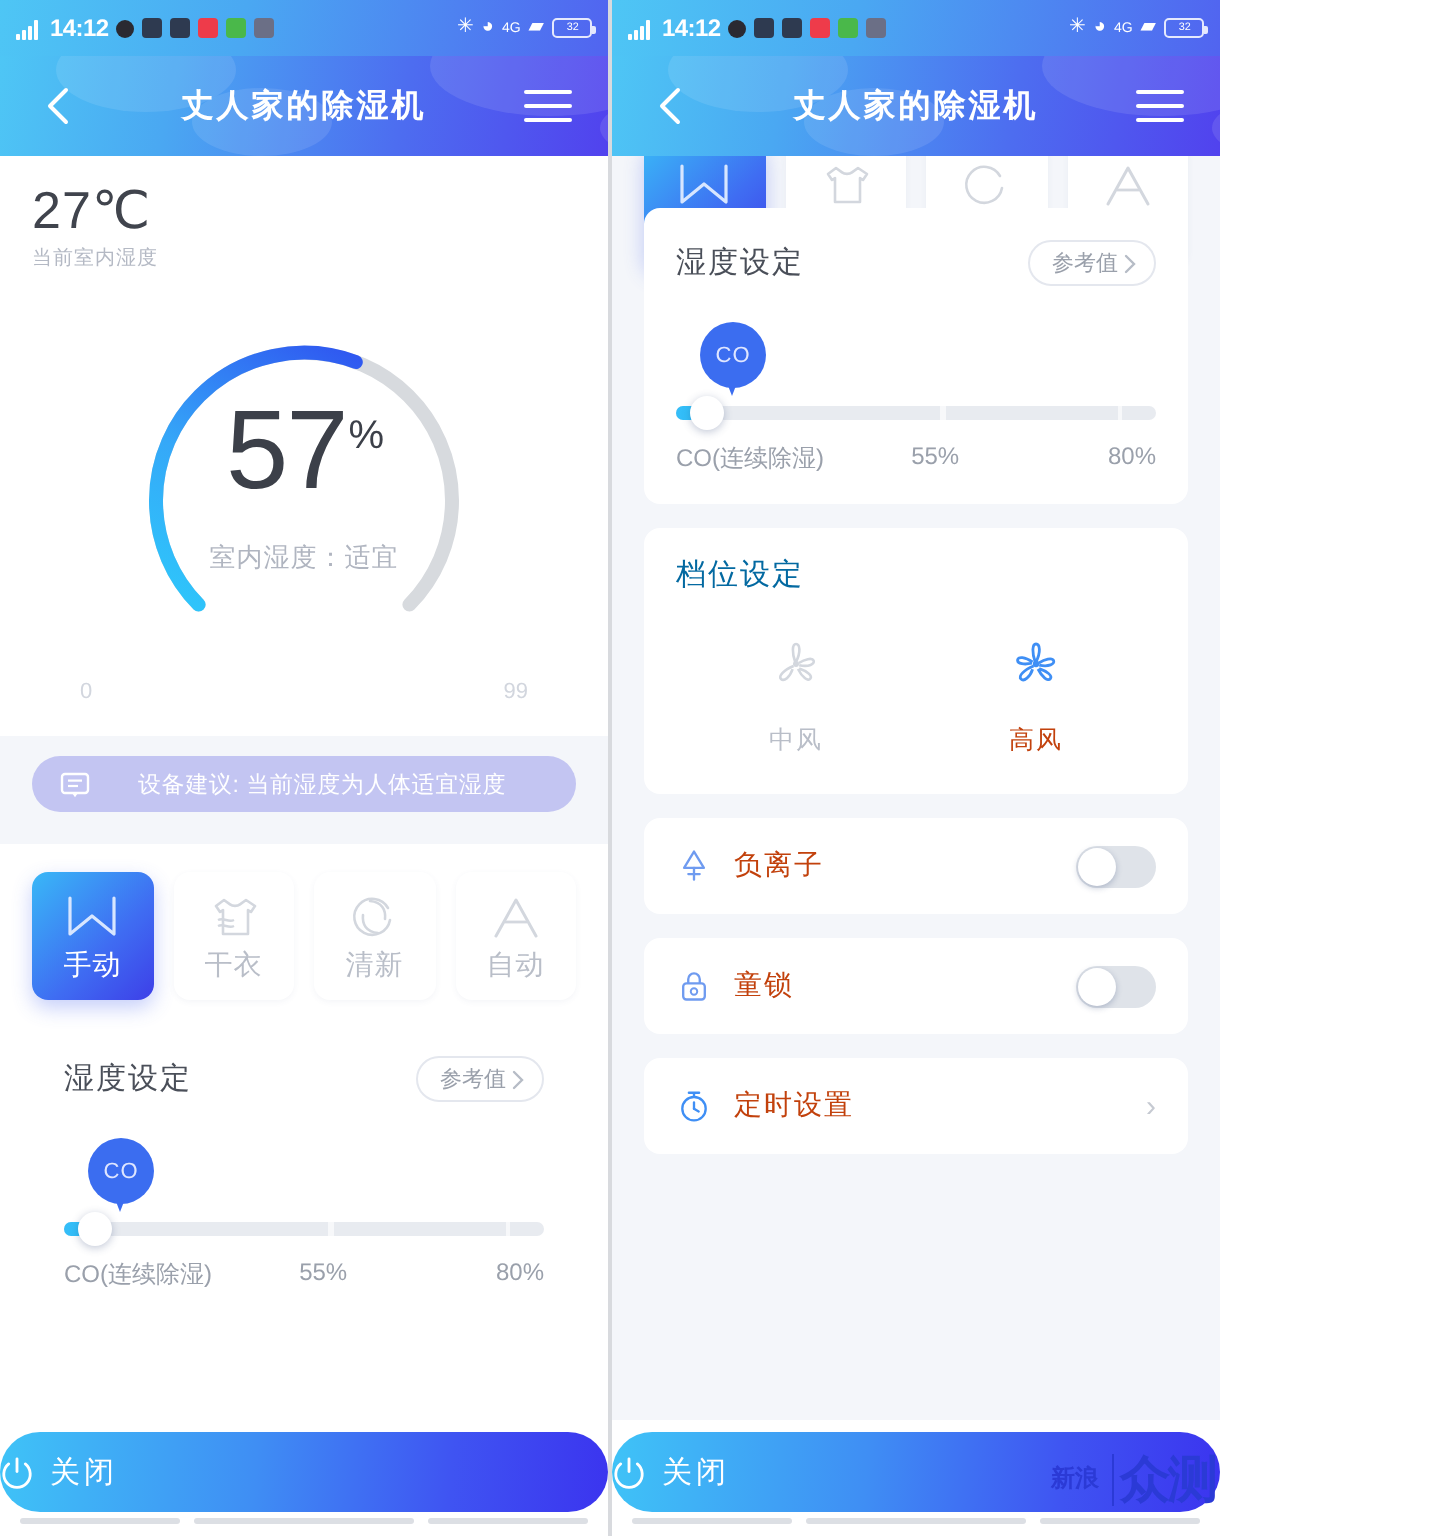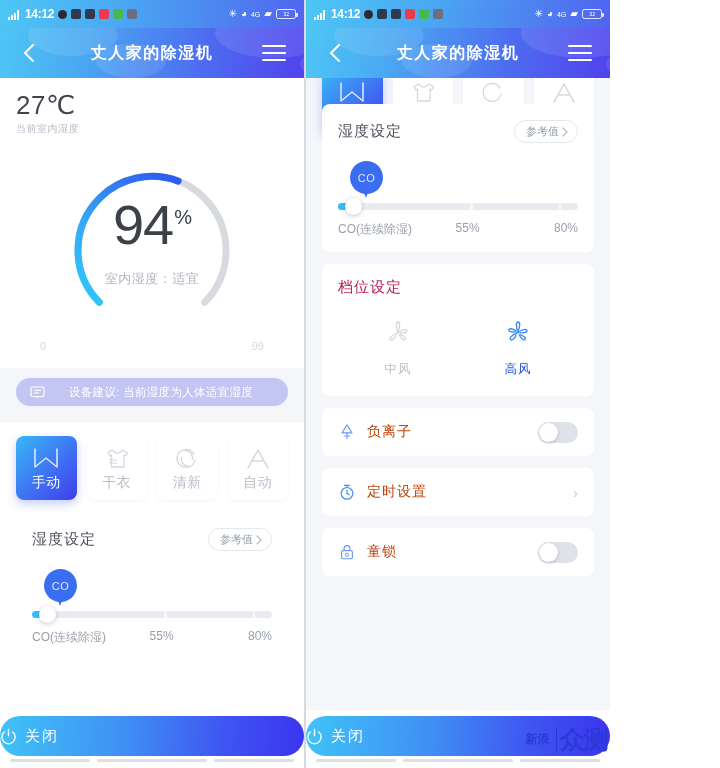--- a/index.html
+++ b/index.html
@@ -115,25 +115,25 @@
                  background:linear-gradient(90deg,#35bdf8,#2ec2fb); }
   .thumb { position:absolute; left:7px; top:33px; width:17px; height:17px; border-radius:50%;
            background:#fff; box-shadow:0 1px 4px rgba(50,70,120,.3); }
   .hum-labels { display:flex; margin-top:10px; font-size:12px; color:#9aa0ab; }
   .hum-labels span:nth-child(1){flex:0 0 38%; text-align:left;}
   .hum-labels span:nth-child(2){flex:0 0 32%; text-align:center;}
   .hum-labels span:nth-child(3){flex:1; text-align:right;}
 
   
   .fan-card { margin:12px 16px 0; padding:14px 16px 18px; border-radius:8px; background:#fff; }
-  .fan-title { font-size:15px; color:#be185d; letter-spacing:1px; }
+  .fan-title { font-size:15px; color:#0369a1; letter-spacing:1px; }
   .fans { display:flex; margin-top:20px; }
   .fan { flex:1; display:flex; flex-direction:column; align-items:center; gap:10px; }
   .fan-label { font-size:12.5px; color:#b9bec8; letter-spacing:1px; }
-  .fan.active .fan-label { color:#1d4ed8; }
+  .fan.active .fan-label { color:#c2410c; }
 
   
   .row { margin:12px 16px 0; height:48px; background:#fff; border-radius:8px;
          display:flex; align-items:center; padding:0 16px; gap:11px; }
   .row-label { font-size:14px; color:#c2410c; letter-spacing:1px; }
   .switch { margin-left:auto; width:40px; height:21px; border-radius:11px; background:#dfe3e9; position:relative; }
   .switch .knob { position:absolute; left:1px; top:1px; width:19px; height:19px; border-radius:50%;
                   background:#fff; box-shadow:0 1px 3px rgba(40,60,110,.28); }
   .chev { margin-left:auto; color:#c6cad2; font-size:15px; }
 
@@ -224,21 +224,21 @@
               <defs>
                 <linearGradient id="gg" x1="0%" y1="100%" x2="70%" y2="0%">
                   <stop offset="0%" stop-color="#2ec8fb"></stop>
                   <stop offset="45%" stop-color="#35a8f8"></stop>
                   <stop offset="100%" stop-color="#2f55f0"></stop>
                 </linearGradient>
               </defs>
               <path d="M 40.3 152.3 A 74 74 0 1 1 145.7 152.3" fill="none" stroke="#d7dade" stroke-width="7" stroke-linecap="round"></path>
               <path id="gauge-arc" d="M 40.3 152.3 A 74 74 0 1 1 145.7 152.3" fill="none" stroke="url(#gg)" stroke-width="7" stroke-linecap="round" stroke-dasharray="347.702880859375" stroke-dashoffset="147.51031309185603"></path>
             </svg>
-            <div class="g-val"><span>94</span><sup>%</sup></div>
+            <div class="g-val"><span>57</span><sup>%</sup></div>
             <div class="g-status">室内湿度：适宜</div>
           </div>
           <div class="g-min">0</div>
           <div class="g-max">99</div>
         </div>
       </div>
 
       <div class="tip">
         <svg width="15" height="13" viewBox="0 0 15 13">
           <rect x="1" y="1" width="13" height="9.5" rx="1.5" fill="none" stroke="#fff" stroke-width="1.2"></rect>
@@ -499,41 +499,41 @@
             <line x1="6.8" y1="14.5" x2="13.2" y2="14.5" stroke="#6f9bf0" stroke-width="1.2" stroke-linecap="round"></line>
           </svg>
           <span class="row-label">负离子</span>
           <span class="switch">
               <span class="knob"></span>
             </span>
         </div>
 
         <div class="row">
           <svg width="18" height="18" viewBox="0 0 20 20">
+            <rect x="4" y="8.5" width="12" height="9" rx="1.8" fill="none" stroke="#6f9bf0" stroke-width="1.3"></rect>
+            <path d="M6.8 8.5 V6.2 A3.2 3.2 0 0 1 13.2 6.2 V8.5" fill="none" stroke="#6f9bf0" stroke-width="1.3"></path>
+            <circle cx="10" cy="13" r="1.8" fill="none" stroke="#6f9bf0" stroke-width="1.1"></circle>
+          </svg>
+          <span class="row-label">童锁</span>
+          <span class="switch">
+              <span class="knob"></span>
+            </span>
+        </div>
+
+        <div class="row">
+          <svg width="18" height="18" viewBox="0 0 20 20">
             <circle cx="10" cy="11.5" r="6.5" fill="none" stroke="#3f8ff5" stroke-width="1.3"></circle>
             <line x1="10" y1="11.5" x2="10" y2="8" stroke="#3f8ff5" stroke-width="1.3" stroke-linecap="round"></line>
             <line x1="10" y1="11.5" x2="12.6" y2="13" stroke="#3f8ff5" stroke-width="1.3" stroke-linecap="round"></line>
             <line x1="7.2" y1="2.6" x2="12.8" y2="2.6" stroke="#3f8ff5" stroke-width="1.4" stroke-linecap="round"></line>
             <line x1="10" y1="2.6" x2="10" y2="5" stroke="#3f8ff5" stroke-width="1.3"></line>
           </svg>
           <span class="row-label">定时设置</span>
           <span class="chev">›</span>
         </div>
-
-        <div class="row">
-          <svg width="18" height="18" viewBox="0 0 20 20">
-            <rect x="4" y="8.5" width="12" height="9" rx="1.8" fill="none" stroke="#6f9bf0" stroke-width="1.3"></rect>
-            <path d="M6.8 8.5 V6.2 A3.2 3.2 0 0 1 13.2 6.2 V8.5" fill="none" stroke="#6f9bf0" stroke-width="1.3"></path>
-            <circle cx="10" cy="13" r="1.8" fill="none" stroke="#6f9bf0" stroke-width="1.1"></circle>
-          </svg>
-          <span class="row-label">童锁</span>
-          <span class="switch">
-              <span class="knob"></span>
-            </span>
-        </div>
       </div>
     </div>
 
     <div class="bottombar">
       <div class="power-btn">
         <svg width="17" height="17" viewBox="0 0 18 18">
           <path d="M4.6 4.2 A7 7 0 1 0 13.4 4.2" fill="none" stroke="#fff" stroke-width="1.5" stroke-linecap="round"></path>
           <line x1="9" y1="1.5" x2="9" y2="8.2" stroke="#fff" stroke-width="1.5" stroke-linecap="round"></line>
         </svg>
         <span>关闭</span>

